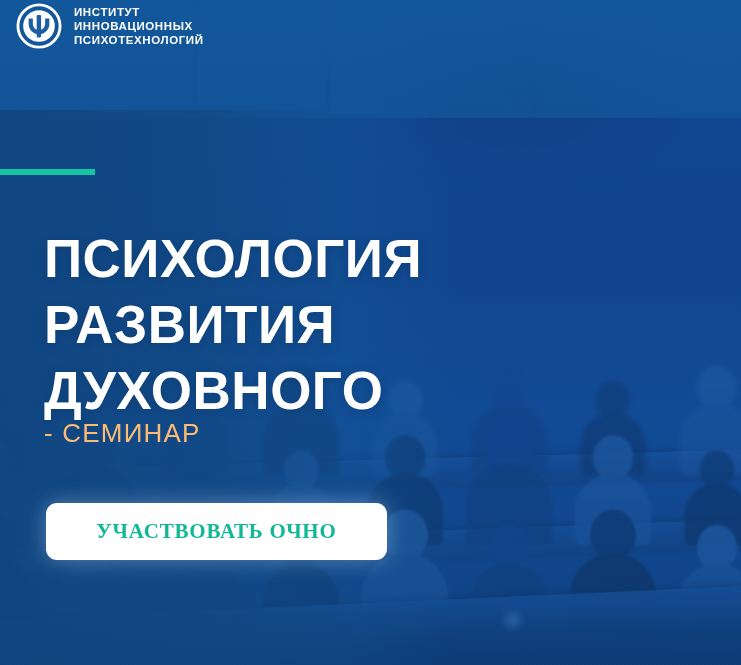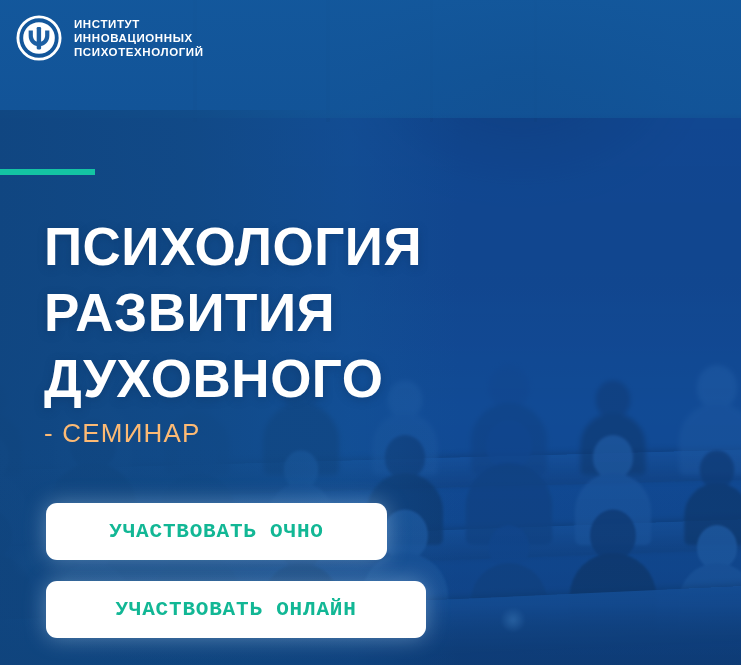--- a/index.html
+++ b/index.html
@@ -166,21 +166,21 @@
   }
 
   
   .header {
     position: absolute;
     left: 16px; top: 0;
     height: 118px;
     display: flex;
     align-items: flex-start;
     gap: 12px;
-    padding-top: 16px;
+    padding-top: 4px;
   }
   .logo-mark {
     width: 46px; height: 46px;
     flex: 0 0 auto;
     margin-top: -1px;
   }
   .logo-text {
     color: #ffffff;
     font-size: 11.5px;
     font-weight: 700;
@@ -193,21 +193,21 @@
   
   .accent-rule {
     position: absolute;
     left: 0; top: 169px;
     width: 95px; height: 6px;
     background: #14c4a3;
   }
 
   .headline {
     position: absolute;
-    left: 44px; top: 214px;
+    left: 44px; top: 226px;
     margin: 0;
     color: #ffffff;
     font-size: 53px;
     font-weight: 700;
     line-height: 66px;
     letter-spacing: .5px;
     text-transform: uppercase;
     text-shadow: 0 2px 10px rgba(10,48,92,.40);
   }
   .headline .ln { display: block; }
@@ -231,21 +231,21 @@
     gap: 21px;
   }
   .cta {
     display: inline-flex;
     align-items: center;
     justify-content: center;
     background: #ffffff;
     border: 0;
     border-radius: 11px;
     color: #12b795;
-    font-family: Liberation Mono, monospace;
+    font-family: Liberation Serif, serif;
     font-size: 21px;
     font-weight: 700;
     letter-spacing: .8px;
     text-transform: uppercase;
     height: 57px;
     padding: 8px 28px;
     cursor: pointer;
     box-shadow: 0 0 22px rgba(205,235,255,.38);
     white-space: nowrap;
   }
@@ -407,16 +407,15 @@
   <h1 class="headline">
     <span class="ln">ПСИХОЛОГИЯ</span>
     <span class="ln">РАЗВИТИЯ</span>
     <span class="ln">ДУХОВНОГО</span>
   </h1>
 
   <p class="subtitle">- СЕМИНАР</p>
 
   <div class="cta-stack">
     <button class="cta primary">УЧАСТВОВАТЬ ОЧНО</button>
-    <button class="cta secondary">УЧАСТВОВАТЬ ОНЛАЙН</button>
   </div>
 
 </div>
 
 </body></html>

